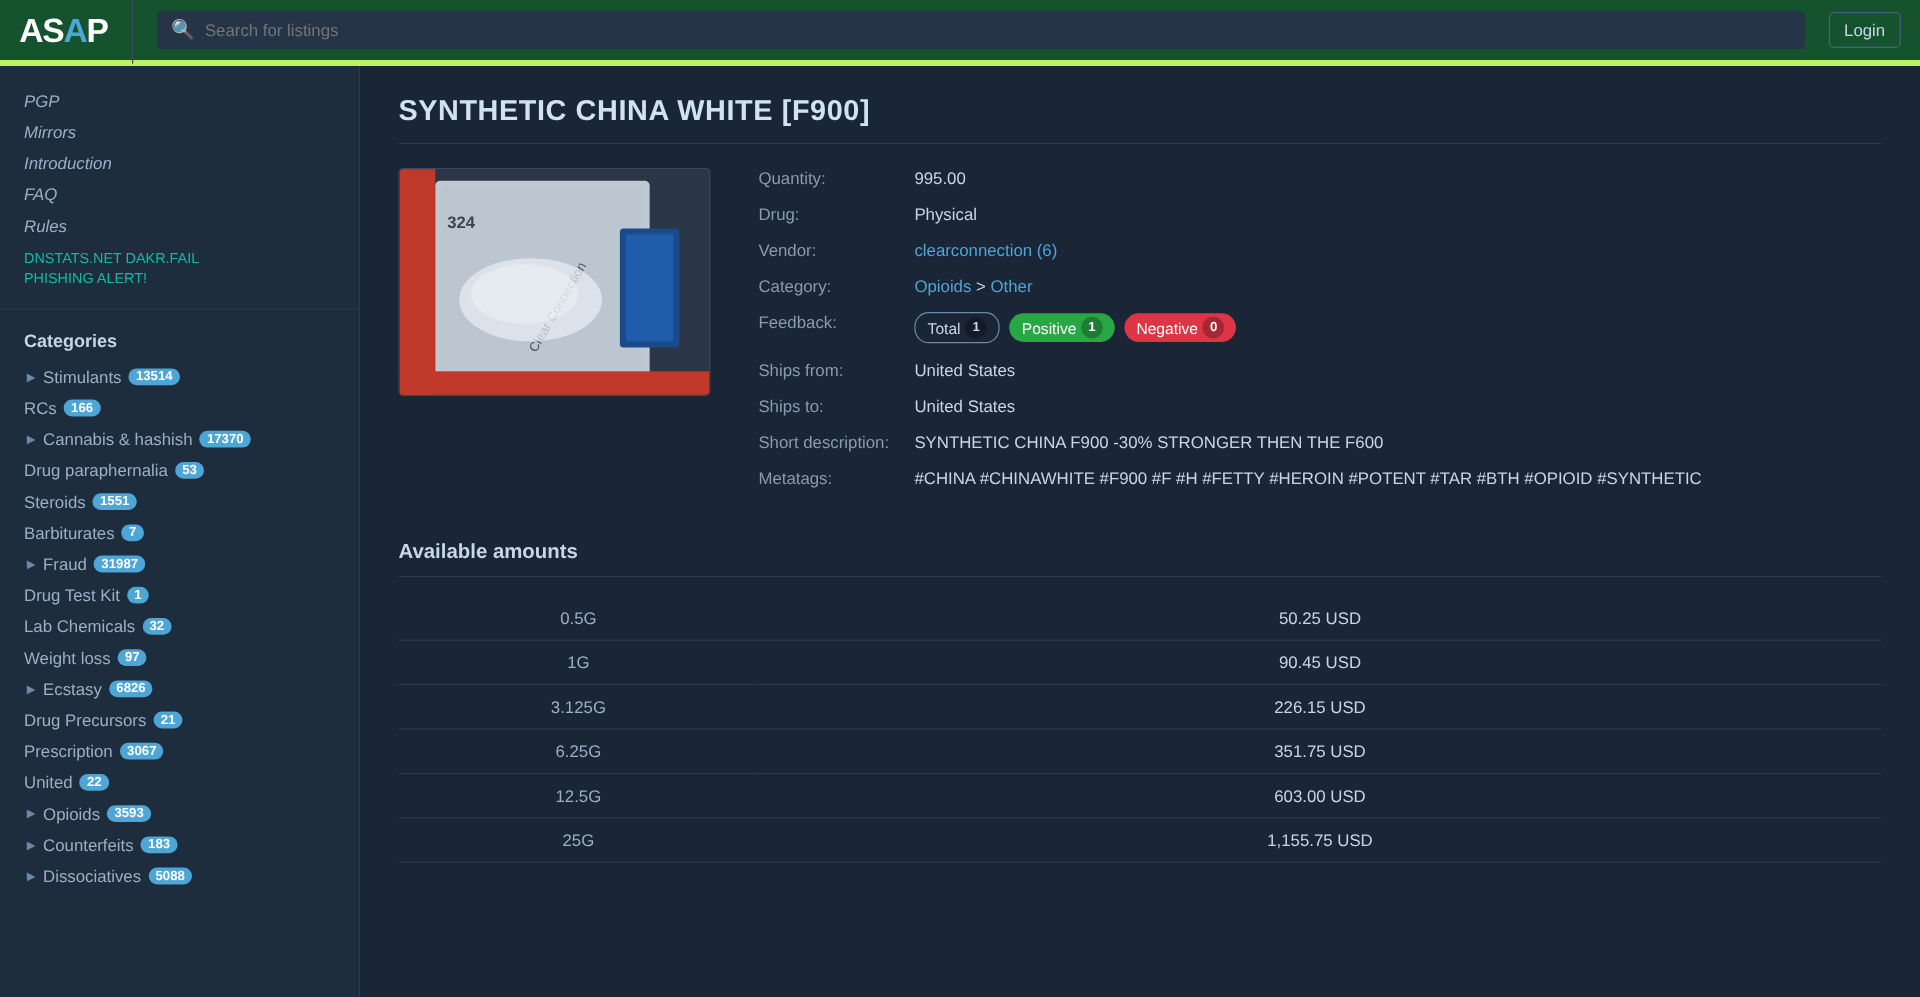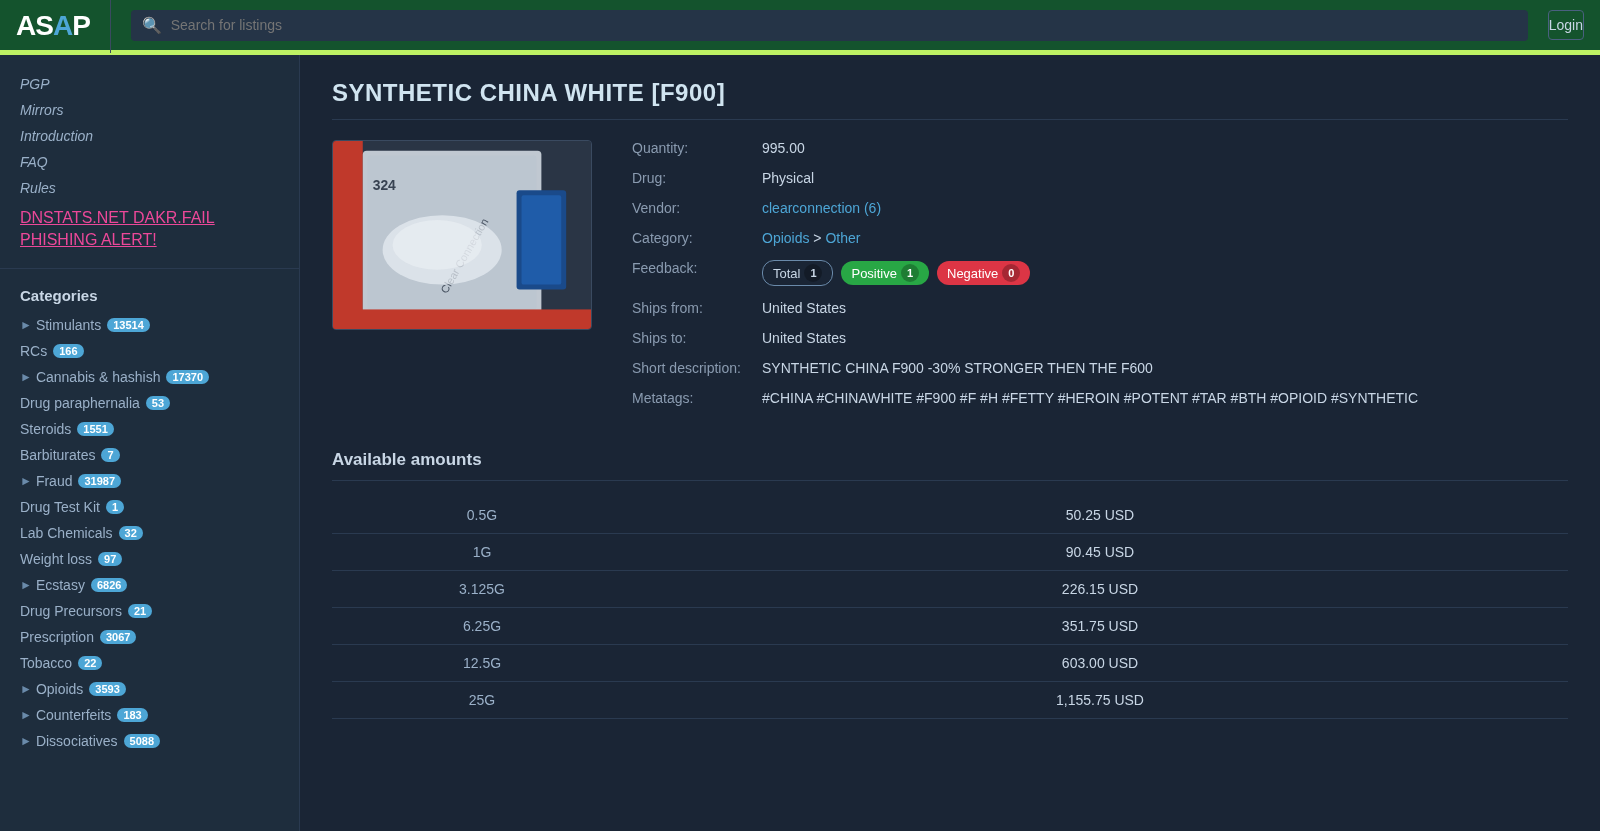--- a/index.html
+++ b/index.html
@@ -50,21 +50,21 @@
     .search-icon-span {
       color: #8a9bb0;
       margin-right: 8px;
       font-size: 16px;
     }
     .login-btn {
       margin-left: 20px;
       background: transparent;
       border: 1px solid #4a6080;
       color: #c8d6e5;
-      padding: 6px 0;
+      padding: 6px 12px;
       border-radius: 4px;
       cursor: pointer;
       font-size: 14px;
     }
 
     
     .layout {
       display: flex;
       min-height: calc(831px - 55px);
     }
@@ -93,24 +93,23 @@
       text-decoration: none;
       font-style: italic;
     }
     .sidebar-divider {
       border: none;
       border-top: 1px solid #2a3a50;
       margin: 10px 0;
     }
     .sidebar-alert {
       padding: 6px 20px;
-      color: #ec4899;
-      font-size: 16px;
+      color: #14b8a6;
+      font-size: 12px;
       line-height: 1.4;
-      text-decoration: underline;
     }
     .categories-header {
       color: #c8d6e5;
       font-weight: bold;
       font-size: 15px;
       padding: 8px 20px;
     }
     .category-item {
       display: flex;
       align-items: center;
@@ -335,21 +334,21 @@
     </div>
     <div class="category-item">
       <span>Drug Precursors</span>
       <span class="badge">21</span>
     </div>
     <div class="category-item">
       <span>Prescription</span>
       <span class="badge">3067</span>
     </div>
     <div class="category-item">
-      <span>Tobacco</span>
+      <span>United</span>
       <span class="badge">22</span>
     </div>
     <div class="category-item">
       <span class="arrow">►</span>
       <span>Opioids</span>
       <span class="badge">3593</span>
     </div>
     <div class="category-item">
       <span class="arrow">►</span>
       <span>Counterfeits</span>

